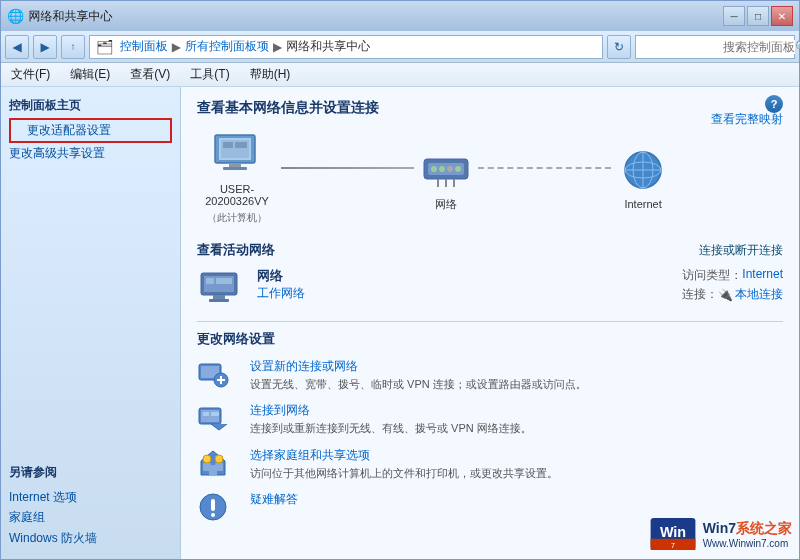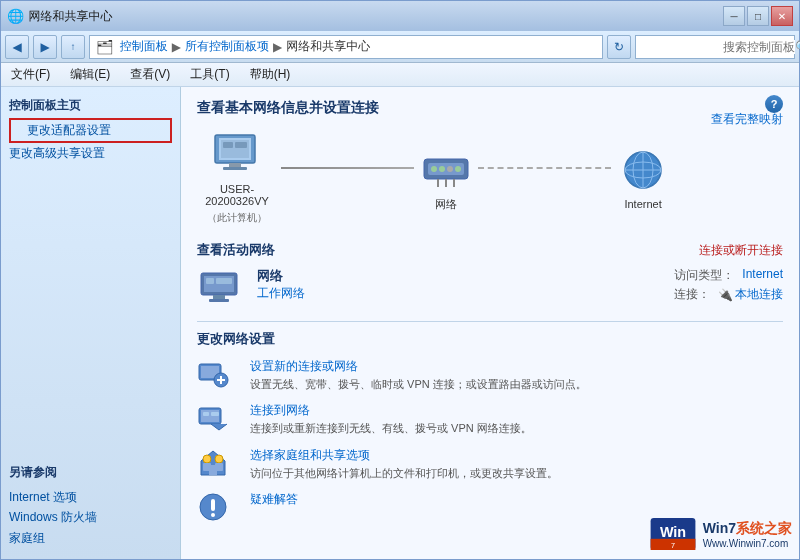--- a/index.html
+++ b/index.html
@@ -287,21 +287,21 @@
       justify-content: space-between;
       align-items: center;
       margin-bottom: 8px;
     }
     .active-network-title {
       font-size: 13px;
       color: #1a3a6a;
       font-weight: bold;
     }
     .connect-link {
-      color: #b91c1c;
+      color: #0c4a6e;
       font-size: 12px;
       cursor: pointer;
     }
 
     .active-network-content {
       display: flex;
       align-items: flex-start;
       margin-bottom: 14px;
       gap: 12px;
     }
@@ -325,21 +325,20 @@
       color: #0066cc;
       font-size: 12px;
       cursor: pointer;
     }
     .active-net-details {
       text-align: right;
     }
     .detail-row {
       display: flex;
       justify-content: flex-end;
-      gap: 8px;
       margin-bottom: 2px;
       font-size: 12px;
       color: #333;
     }
     .detail-label {
       color: #555;
     }
     .detail-value {
       color: #0066cc;
       cursor: pointer;
@@ -481,22 +480,22 @@
     <div class="sidebar">
       <div>
         <div class="sidebar-section-title">控制面板主页</div>
         <div class="sidebar-link highlighted">更改适配器设置</div>
         <div class="sidebar-link">更改高级共享设置</div>
       </div>
 
       <div class="sidebar-bottom">
         <div class="sidebar-bottom-title">另请参阅</div>
         <div class="sidebar-link">Internet 选项</div>
+        <div class="sidebar-link">家庭组</div>
         <div class="sidebar-link">Windows 防火墙</div>
-        <div class="sidebar-link">家庭组</div>
       </div>
     </div>
 
     <div class="right-panel">
 
       <div class="help-icon">?</div>
 
       <div class="section-title">查看基本网络信息并设置连接</div>
 
       <div class="network-diagram">

